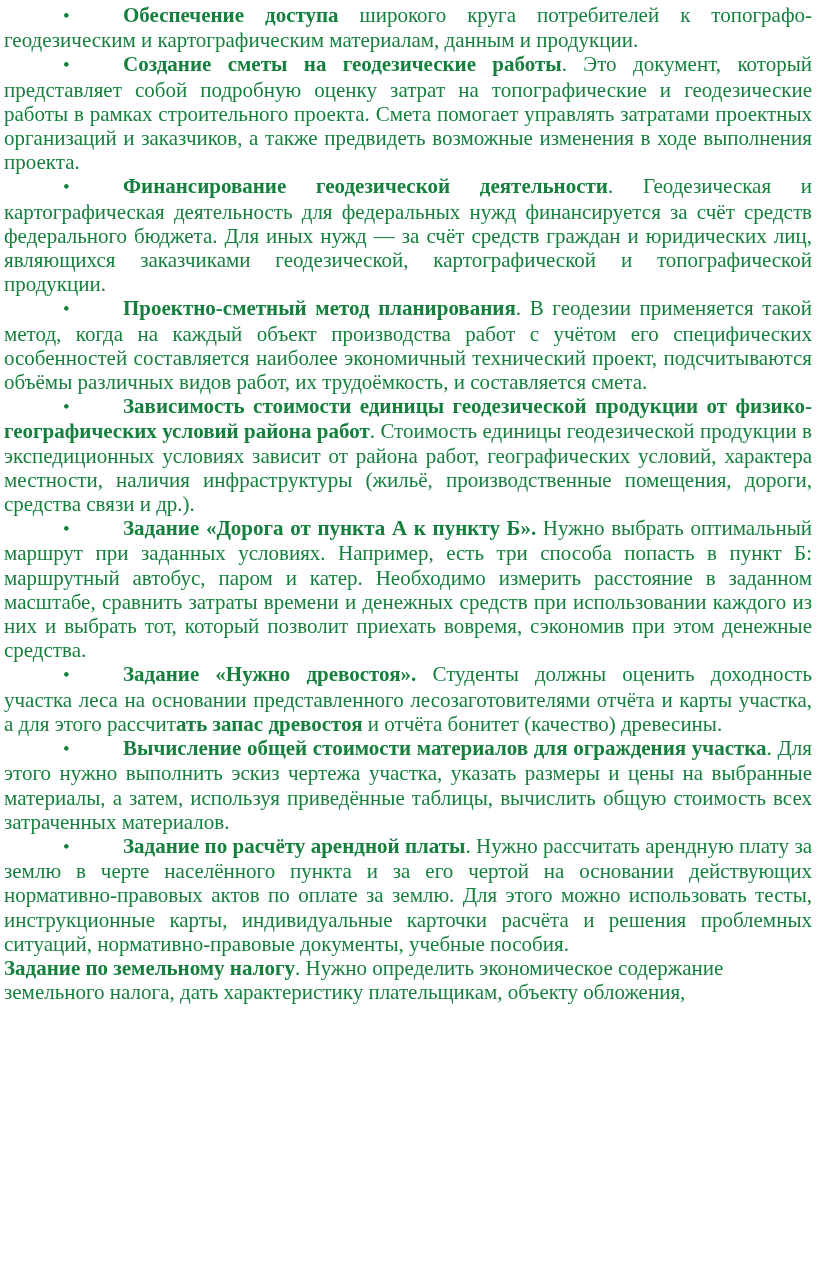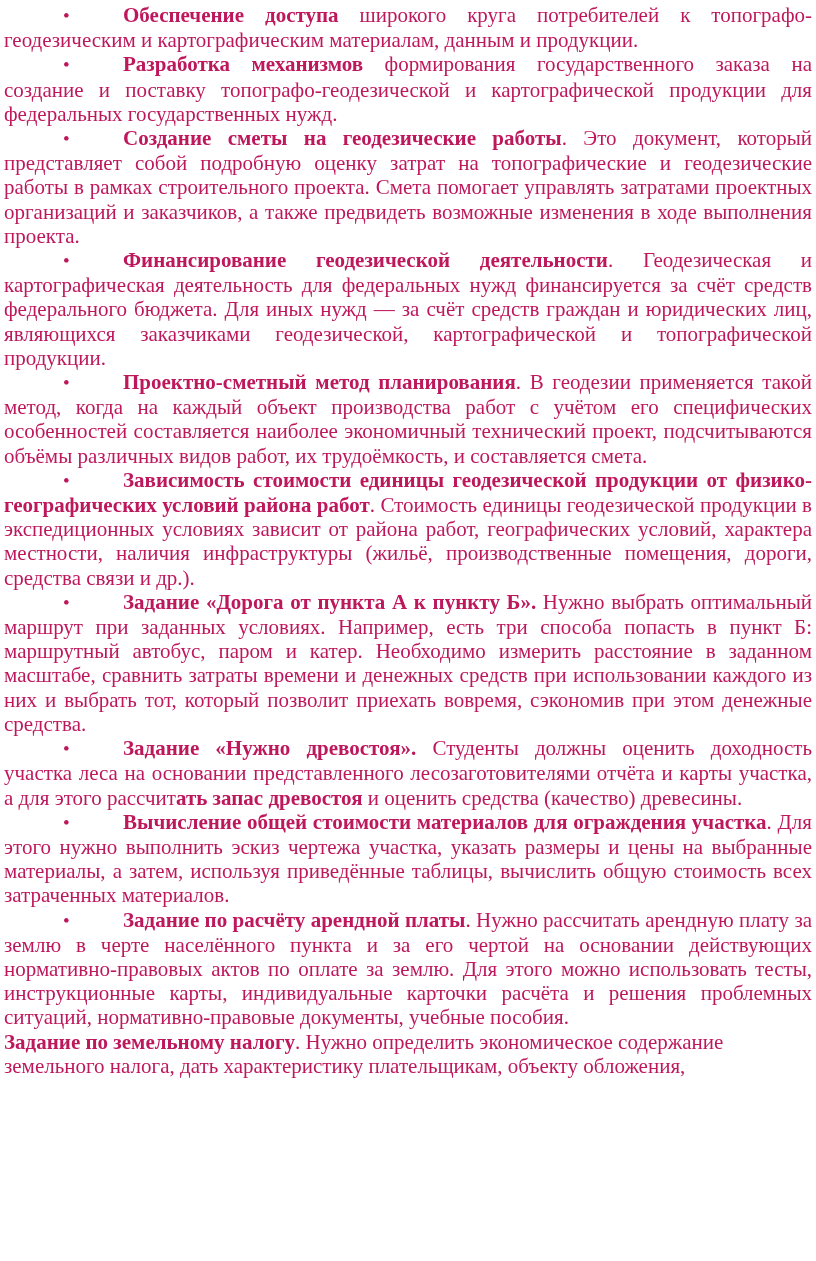--- a/index.html
+++ b/index.html
@@ -41,25 +41,24 @@
     width: 60px;
     text-indent: 0;
     font-size: 19px;
   }
   .seg { white-space: normal; }
   .seg.bold { font-weight: bold; text-align: right; }
 </style>
 </head>
 <body>
 
-<div class="page" style="background: rgb(255, 255, 255); color: #be185d;">
+<div class="page" style="background: rgb(255, 255, 255); color: #15803d;">
     <p class="para bullet"><span class="bullet-box">•</span><span class="seg bold">Обеспечение доступа</span><span class="seg"> широкого круга потребителей к топографо-геодезическим и картографическим материалам, данным и продукции.</span></p>
-    <p class="para bullet"><span class="bullet-box">•</span><span class="seg bold">Разработка механизмов</span><span class="seg"> формирования государственного заказа на создание и поставку топографо-геодезической и картографической продукции для федеральных государственных нужд.</span></p>
     <p class="para bullet"><span class="bullet-box">•</span><span class="seg bold">Создание сметы на геодезические работы</span><span class="seg">. Это документ, который представляет собой подробную оценку затрат на топографические и геодезические работы в рамках строительного проекта. Смета помогает управлять затратами проектных организаций и заказчиков, а также предвидеть возможные изменения в ходе выполнения проекта.</span></p>
     <p class="para bullet"><span class="bullet-box">•</span><span class="seg bold">Финансирование геодезической деятельности</span><span class="seg">. Геодезическая и картографическая деятельность для федеральных нужд финансируется за счёт средств федерального бюджета. Для иных нужд — за счёт средств граждан и юридических лиц, являющихся заказчиками геодезической, картографической и топографической продукции.</span></p>
     <p class="para bullet"><span class="bullet-box">•</span><span class="seg bold">Проектно-сметный метод планирования</span><span class="seg">. В геодезии применяется такой метод, когда на каждый объект производства работ с учётом его специфических особенностей составляется наиболее экономичный технический проект, подсчитываются объёмы различных видов работ, их трудоёмкость, и составляется смета.</span></p>
     <p class="para bullet"><span class="bullet-box">•</span><span class="seg bold">Зависимость стоимости единицы геодезической продукции от физико-географических условий района работ</span><span class="seg">. Стоимость единицы геодезической продукции в экспедиционных условиях зависит от района работ, географических условий, характера местности, наличия инфраструктуры (жильё, производственные помещения, дороги, средства связи и др.).</span></p>
     <p class="para bullet"><span class="bullet-box">•</span><span class="seg bold">Задание «Дорога от пункта А к пункту Б».</span><span class="seg"> Нужно выбрать оптимальный маршрут при заданных условиях. Например, есть три способа попасть в пункт Б: маршрутный автобус, паром и катер. Необходимо измерить расстояние в заданном масштабе, сравнить затраты времени и денежных средств при использовании каждого из них и выбрать тот, который позволит приехать вовремя, сэкономив при этом денежные средства.</span></p>
-    <p class="para bullet"><span class="bullet-box">•</span><span class="seg bold">Задание «Нужно древостоя».</span><span class="seg"> Студенты должны оценить доходность участка леса на основании представленного лесозаготовителями отчёта и карты участка, а для этого рассчит</span><span class="seg bold">ать запас древостоя</span><span class="seg"> и оценить средства (качество) древесины.</span></p>
+    <p class="para bullet"><span class="bullet-box">•</span><span class="seg bold">Задание «Нужно древостоя».</span><span class="seg"> Студенты должны оценить доходность участка леса на основании представленного лесозаготовителями отчёта и карты участка, а для этого рассчит</span><span class="seg bold">ать запас древостоя</span><span class="seg"> и отчёта бонитет (качество) древесины.</span></p>
     <p class="para bullet"><span class="bullet-box">•</span><span class="seg bold">Вычисление общей стоимости материалов для ограждения участка</span><span class="seg">.  Для этого нужно выполнить эскиз чертежа участка, указать размеры и цены на выбранные материалы, а затем, используя приведённые таблицы, вычислить общую стоимость всех затраченных материалов.</span></p>
     <p class="para bullet"><span class="bullet-box">•</span><span class="seg bold">Задание по расчёту арендной платы</span><span class="seg">. Нужно рассчитать арендную плату за землю в черте населённого пункта и за его чертой на основании действующих нормативно-правовых актов по оплате за землю. Для этого можно использовать тесты, инструкционные карты, индивидуальные карточки расчёта и решения проблемных ситуаций, нормативно-правовые документы, учебные пособия.</span></p>
     <p class="para plain-left"><span class="seg bold">Задание по земельному налогу</span><span class="seg">. Нужно определить экономическое содержание земельного налога, дать характеристику плательщикам, объекту обложения,</span></p>
   </div>
 
 </body></html>

